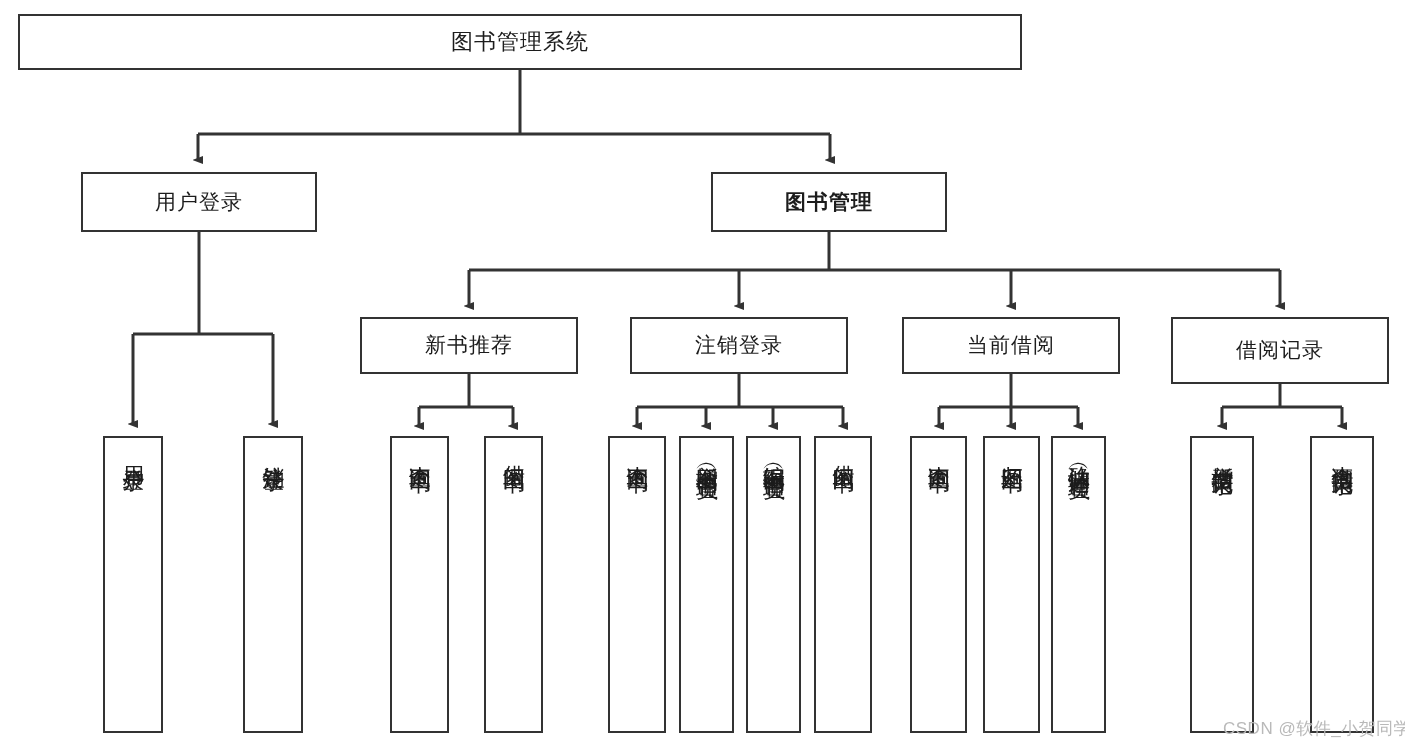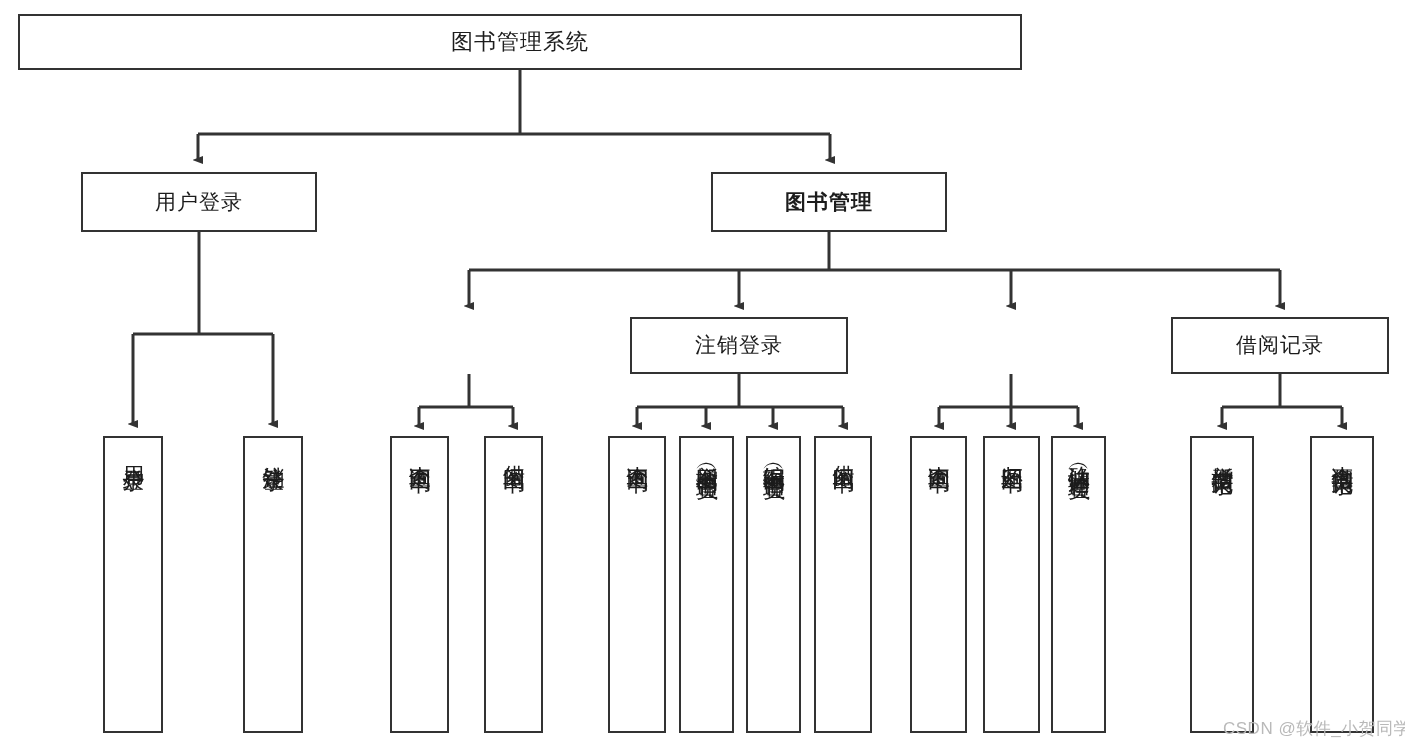--- a/index.html
+++ b/index.html
@@ -126,24 +126,30 @@
     <span class="label">图书管理系统</span>
   </div>
 
   <div class="node level2" style="left:81px; top:172px; width:236px; height:60px;">
     <span class="label">用户登录</span>
   </div>
   <div class="node level2" style="left:711px; top:172px; width:236px; height:60px;font-weight:bold;">
     <span class="label">图书管理</span>
   </div>
 
+  <div class="node level3" style="left:360px; top:317px; width:218px; height:57px;">
+    <span class="label">新书推荐</span>
+  </div>
   <div class="node level3" style="left:630px; top:317px; width:218px; height:57px;">
     <span class="label">注销登录</span>
   </div>
-  <div class="node level3" style="left:1171px; top:317px; width:218px; height:57px;">
+  <div class="node level3" style="left:902px; top:317px; width:218px; height:57px;">
+    <span class="label">当前借阅</span>
+  </div>
+  <div class="node level3" style="left:1171px; top:317px; width:218px; height:67px;">
     <span class="label">借阅记录</span>
   </div>
 
   <div class="node leaf" style="left:103px; top:436px; width:60px; height:297px;">
     <span class="label">用户登录</span>
   </div>
   <div class="node leaf" style="left:243px; top:436px; width:60px; height:297px;">
     <span class="label">注销登录</span>
   </div>
 

